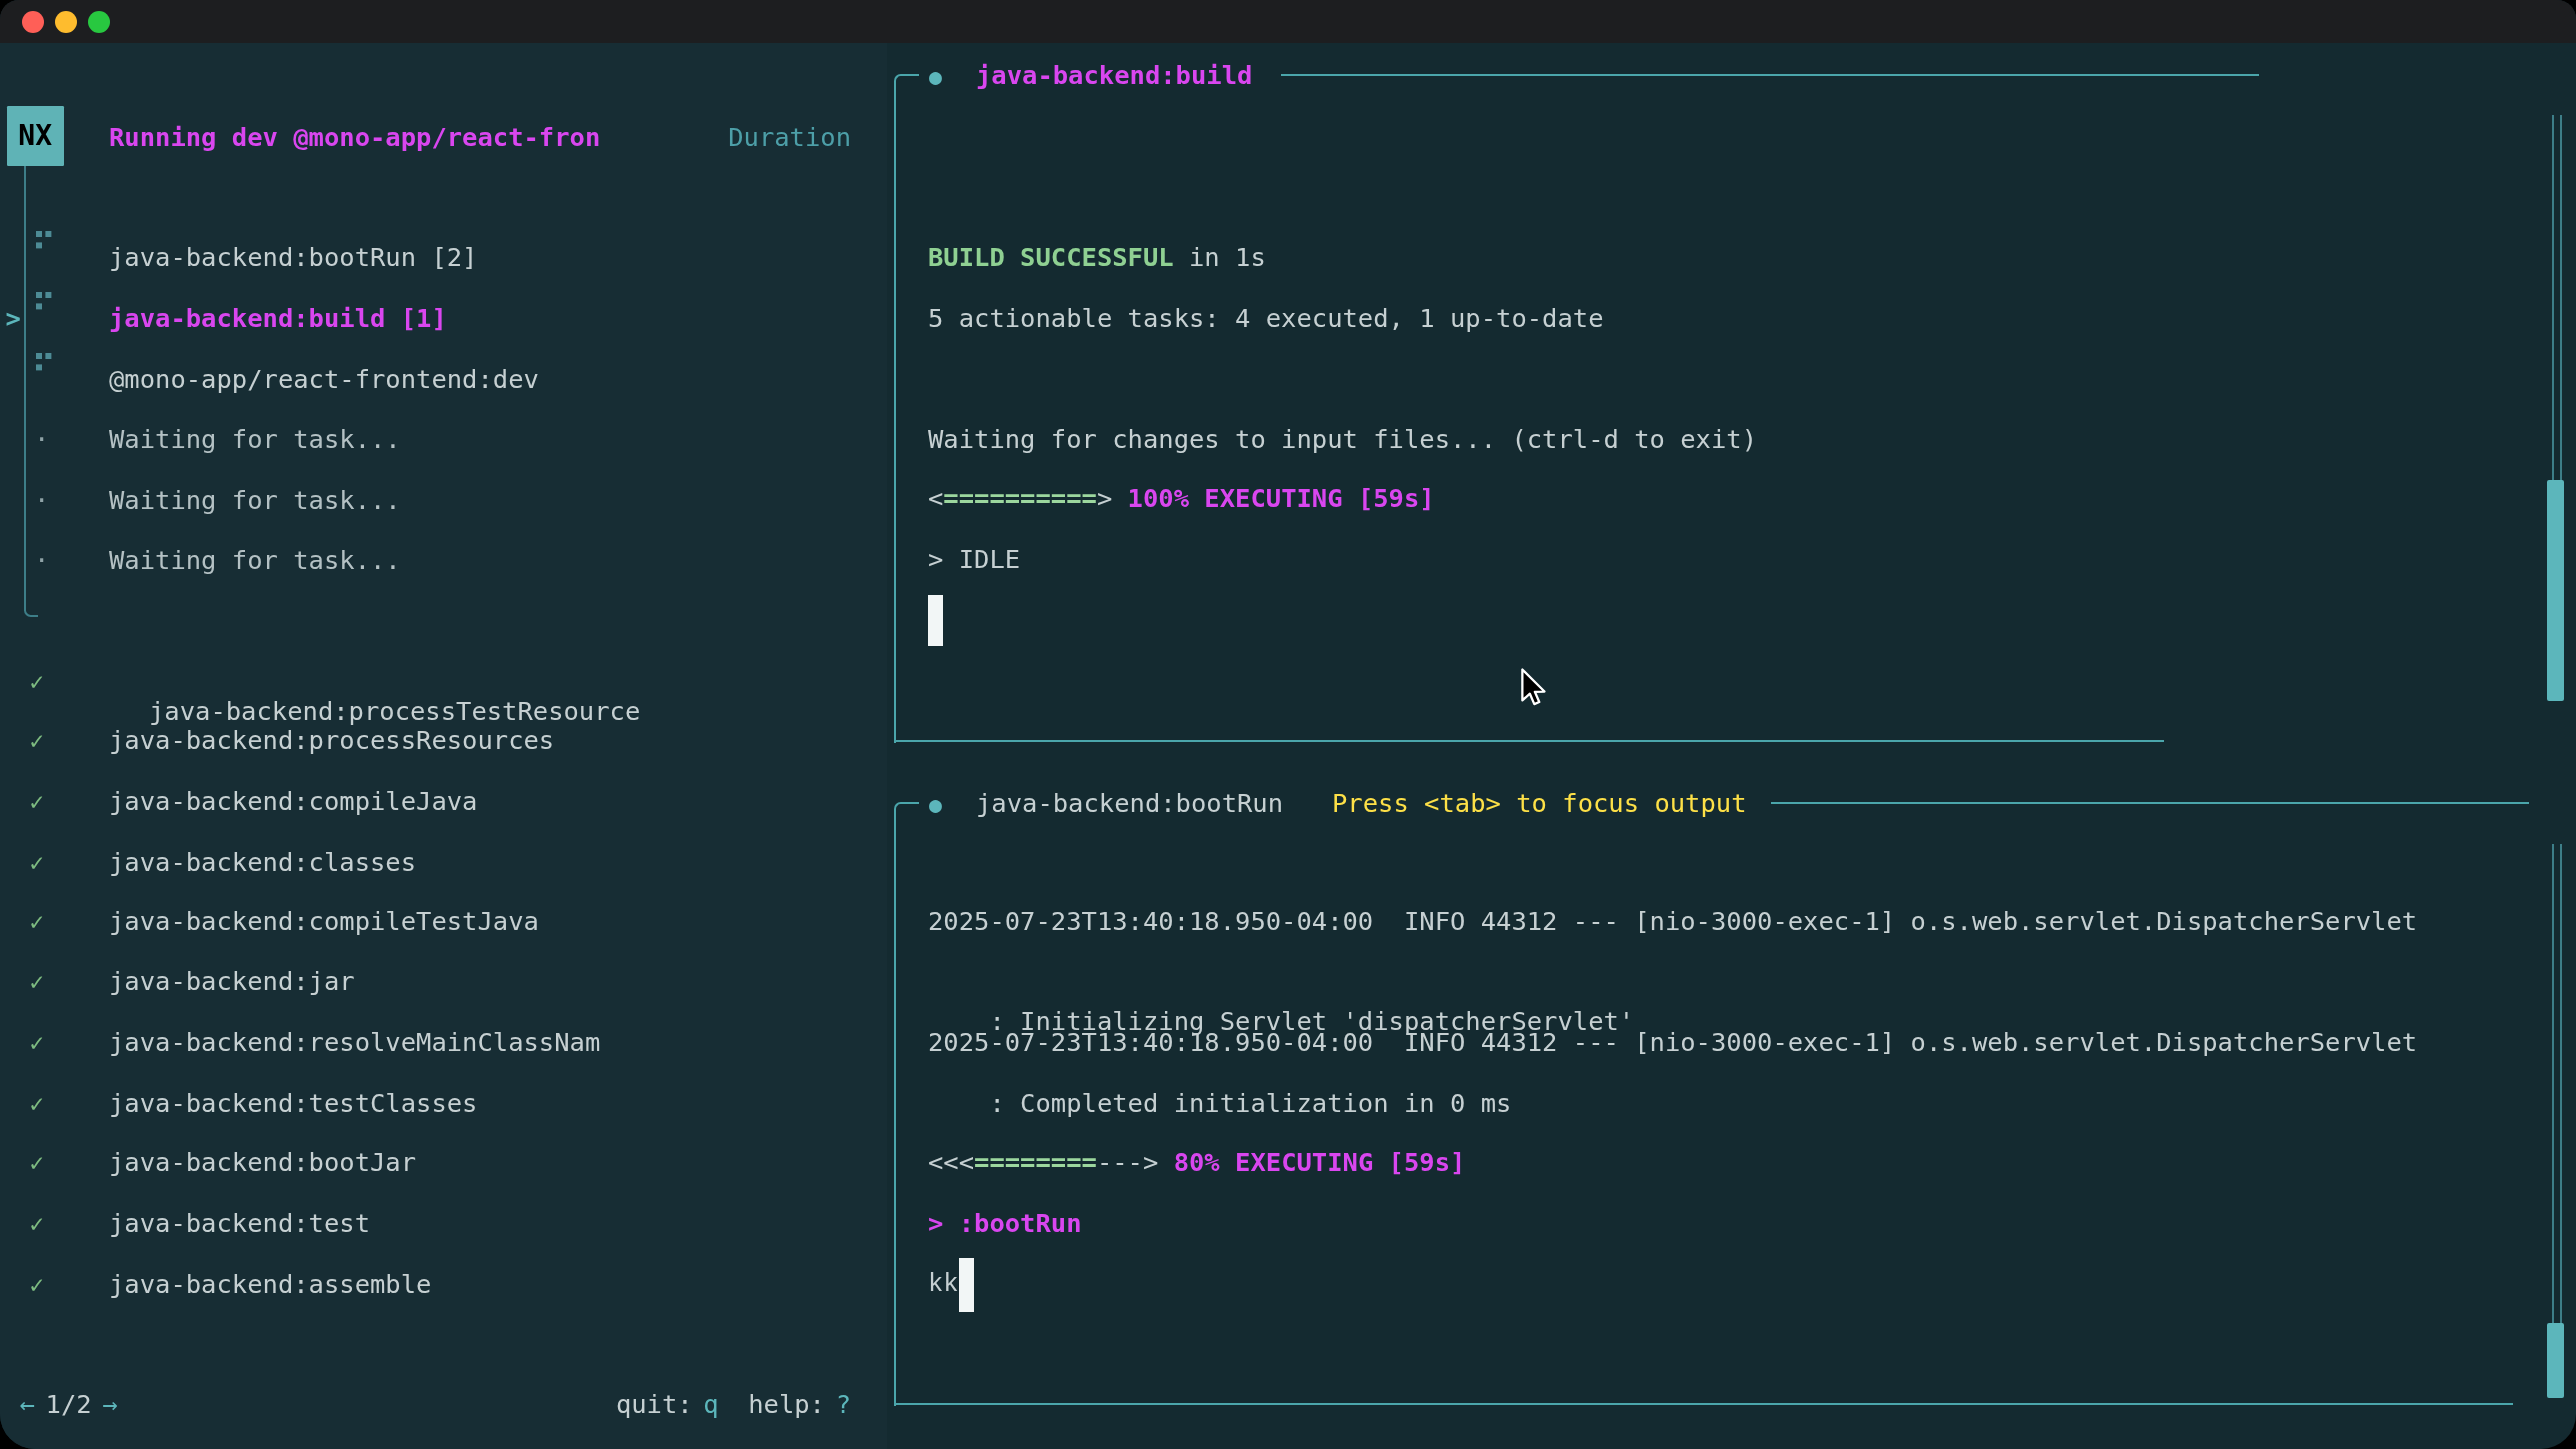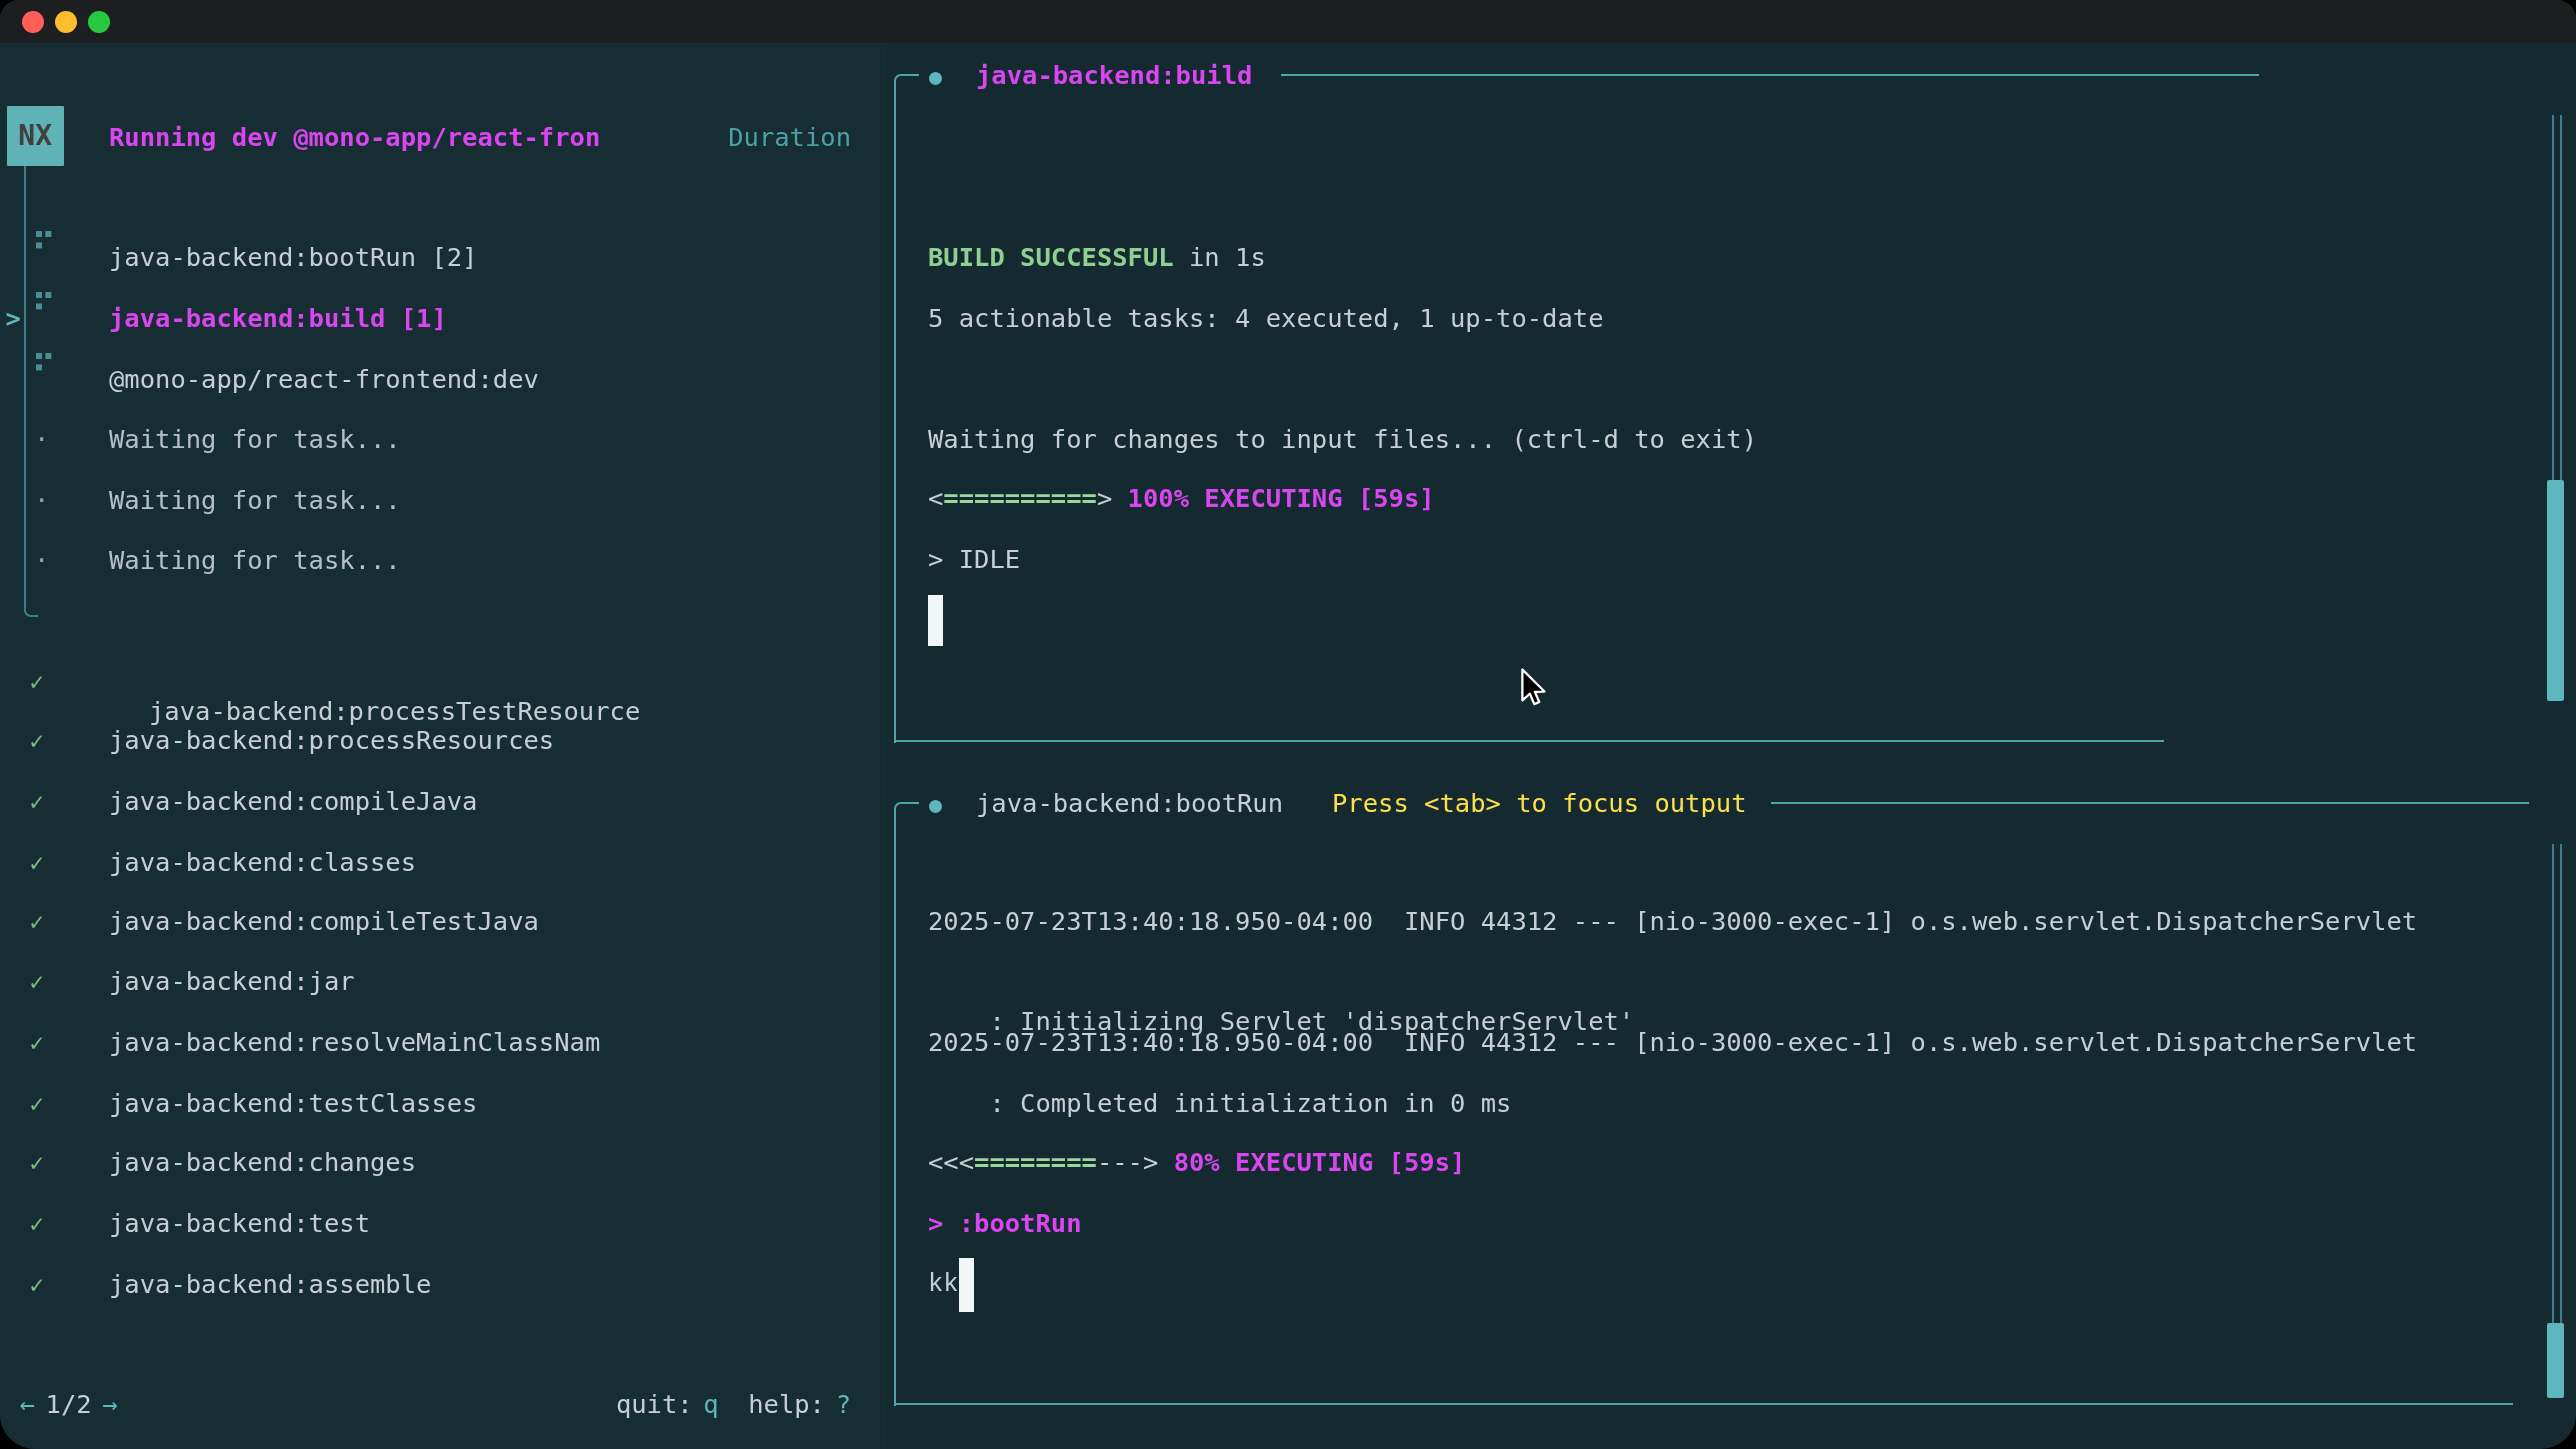--- a/index.html
+++ b/index.html
@@ -22,21 +22,21 @@
   .check{color:#7dbb80;font-size:24px;}
   .waitdot{color:#8fa3a7;}
   .muted{color:#b4c1c4;}
   
   #titlebar{position:absolute;left:0;top:0;width:100%;height:43px;background:#1d1e20;}
   .tl{position:absolute;top:10.7px;width:22px;height:22px;border-radius:50%;}
   
   #sidebar-bg{position:absolute;left:0;top:43px;width:887px;height:1406px;background:#172d34;}
   #nx-badge{
     position:absolute;left:6.7px;top:106px;width:57px;height:60px;background:#5fb3b6;
-    color:#404040;font-weight:700;font-size:28px;text-align:center;line-height:60px;border-radius:1.3px;
+    color:#000000;font-weight:700;font-size:28px;text-align:center;line-height:60px;border-radius:1.3px;
   }
   #tree-line{
     position:absolute;left:24px;top:166px;width:12px;height:449px;
     border-left:2px solid #3d7e88;border-bottom:2px solid #3d7e88;border-bottom-left-radius:6.7px;
   }
   .spinner{position:absolute;width:6px;height:6px;background:#4d8b95;
     box-shadow:9.4px 0 0 #4d8b95,0 11.4px 0 #4d8b95;}
   
   .pborder{background:#4ba6ab;position:absolute;}
   .pcorner{position:absolute;border-left:2px solid #4ba6ab;border-top:2px solid #4ba6ab;border-top-left-radius:6.7px;}
@@ -105,21 +105,21 @@
     <div class="row check" style="left:29.5px;top:982px;">✓</div>
     <div class="row" style="left:109px;top:982px;">java-backend:jar</div>
 
     <div class="row check" style="left:29.5px;top:1043px;">✓</div>
     <div class="row" style="left:109px;top:1043px;">java-backend:resolveMainClassNam</div>
 
     <div class="row check" style="left:29.5px;top:1104px;">✓</div>
     <div class="row" style="left:109px;top:1104px;">java-backend:testClasses</div>
 
     <div class="row check" style="left:29.5px;top:1163px;">✓</div>
-    <div class="row" style="left:109px;top:1163px;">java-backend:changes</div>
+    <div class="row" style="left:109px;top:1163px;">java-backend:bootJar</div>
 
     <div class="row check" style="left:29.5px;top:1224px;">✓</div>
     <div class="row" style="left:109px;top:1224px;">java-backend:test</div>
 
     <div class="row check" style="left:29.5px;top:1285px;">✓</div>
     <div class="row" style="left:109px;top:1285px;">java-backend:assemble</div>
 
   </div>
 
   <div class="row" style="left:19.5px;top:1405px;"><span class="teal">←</span><span style="margin:0 10.7px;">1/2</span><span class="teal">→</span></div>

